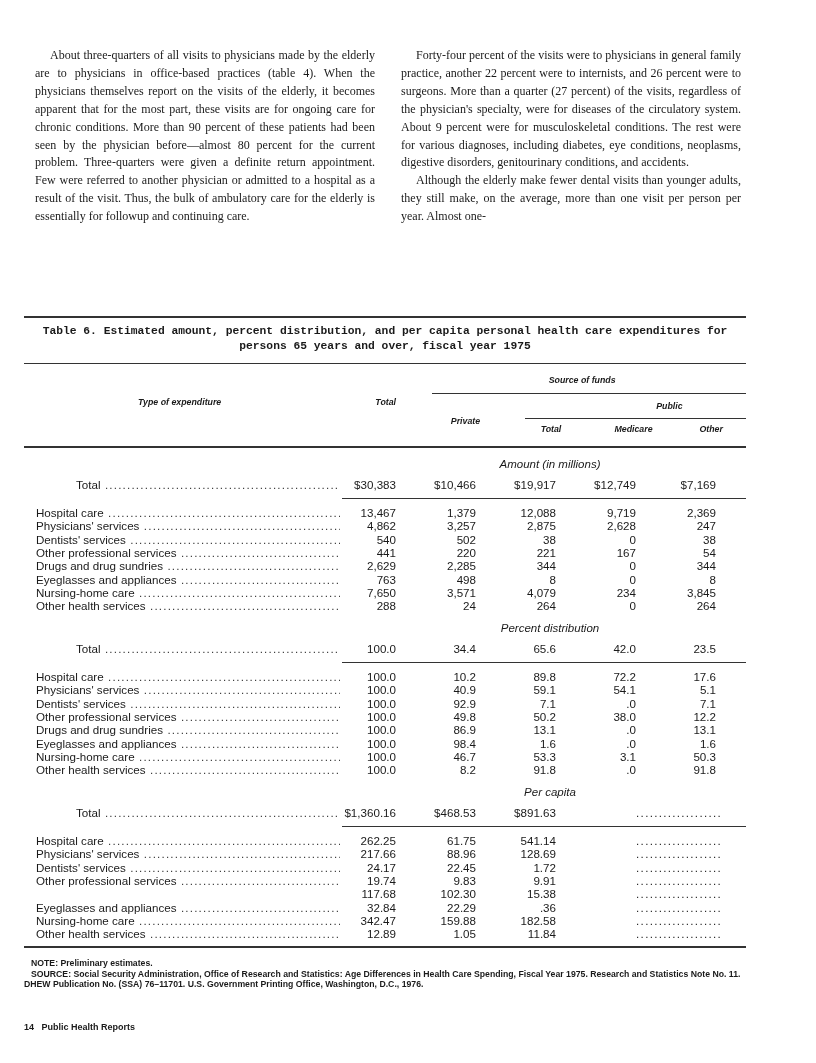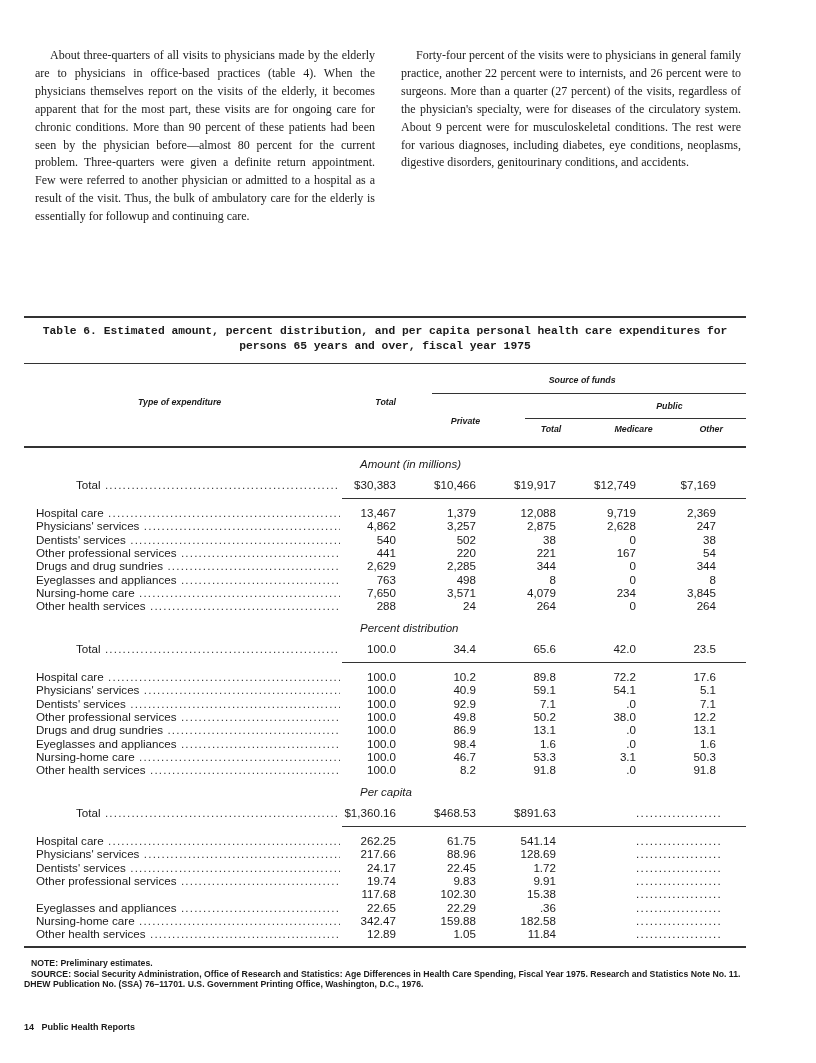--- a/index.html
+++ b/index.html
@@ -12,21 +12,21 @@
   .col-left { left: 35px; }
   .col-right { left: 401px; }
 
   .rule { position: absolute; background: #333; }
 
   .table-title { position: absolute; left: 24px; width: 452px; top: 324px; font-size: 11.3px; line-height: 15px; font-weight: bold; text-align: center; font-family: Liberation Mono, monospace; }
   .table-title { width: 450px; }
 
   .hdr { position: absolute; font-size: 8.8px; font-weight: bold; font-style: italic; }
 
-  .sec-label { position: absolute; font-size: 11.5px; font-style: italic; font-weight: normal; }
+  .sec-label { position: absolute; font-size: 11.5px; font-style: italic; font-weight: normal; text-align: center; }
 
   .row { position: absolute; left: 36px; width: 710px; height: 13.4px; font-size: 11.6px; line-height: 13.4px; }
   .row .label { position: absolute; left: 0; width: 304px; overflow: hidden; white-space: nowrap; }
   .row .label.total { left: 40px; width: 264px; }
   .row .label::after { content: " ........................................................................................................"; letter-spacing: 1.2px; color: #333; }
   .row .num { position: absolute; text-align: right; width: 80px; white-space: nowrap; }
   .c1 { left: 280px; }
   .c2 { left: 360px; }
   .c3 { left: 440px; }
   .c4 { left: 520px; }
@@ -39,20 +39,21 @@
   .footer { position: absolute; left: 24px; top: 1022px; font-size: 9px; font-weight: bold; }
 </style>
 </head>
 <body>
 
 <div class="col col-left serif">
   <p>About three-quarters of all visits to physicians made by the elderly are to physicians in office-based practices (table 4). When the physicians themselves report on the visits of the elderly, it becomes apparent that for the most part, these visits are for ongoing care for chronic conditions. More than 90 percent of these patients had been seen by the physician before—almost 80 percent for the current problem. Three-quarters were given a definite return appointment. Few were referred to another physician or admitted to a hospital as a result of the visit. Thus, the bulk of ambulatory care for the elderly is essentially for followup and continuing care.</p>
 </div>
 <div class="col col-right serif">
   <p>Forty-four percent of the visits were to physicians in general family practice, another 22 percent were to internists, and 26 percent were to surgeons. More than a quarter (27 percent) of the visits, regardless of the physician's specialty, were for diseases of the circulatory system. About 9 percent were for musculoskeletal conditions. The rest were for various diagnoses, including diabetes, eye conditions, neoplasms, digestive disorders, genitourinary conditions, and accidents.</p>
+  <p>Although the elderly make fewer dental visits than younger adults, they still make, on the average, more than one visit per person per year. Almost one-</p>
 </div>
 
 <div class="rule" style="left: 24px; top: 316px; width: 722px; height: 1.5px;"></div>
 <div class="rule" style="left: 24px; top: 316px; width: 722px; height: 0px;"></div>
 
 <div class="table-title sans" style="left: 24px; width: 722px;">Table 6.  Estimated amount, percent distribution, and per capita personal health care expenditures for persons 65 years and over, fiscal year 1975</div>
 
 <div class="rule" style="left: 24px; top: 363px; width: 722px; height: 1.2px;"></div>
 <div class="hdr sans" style="left: 138px; top: 397px;">Type of expenditure</div>
 <div class="hdr sans" style="left: 375.373px; top: 397px;">Total</div>
@@ -253,21 +254,21 @@
       <div class="dots">...................</div>
     </div>
     <div class="row sans" style="top: 887.2px;">
       <div class="num c1">117.68</div>
       <div class="num c2">102.30</div>
       <div class="num c3">15.38</div>
       <div class="dots">...................</div>
     </div>
     <div class="row sans" style="top: 900.5px;">
       <div class="label">Eyeglasses and appliances</div>
-      <div class="num c1">22.65</div>
+      <div class="num c1">32.84</div>
       <div class="num c2">22.29</div>
       <div class="num c3">.36</div>
       <div class="dots">...................</div>
     </div>
     <div class="row sans" style="top: 913.8px;">
       <div class="label">Nursing-home care</div>
       <div class="num c1">342.47</div>
       <div class="num c2">159.88</div>
       <div class="num c3">182.58</div>
       <div class="dots">...................</div>

